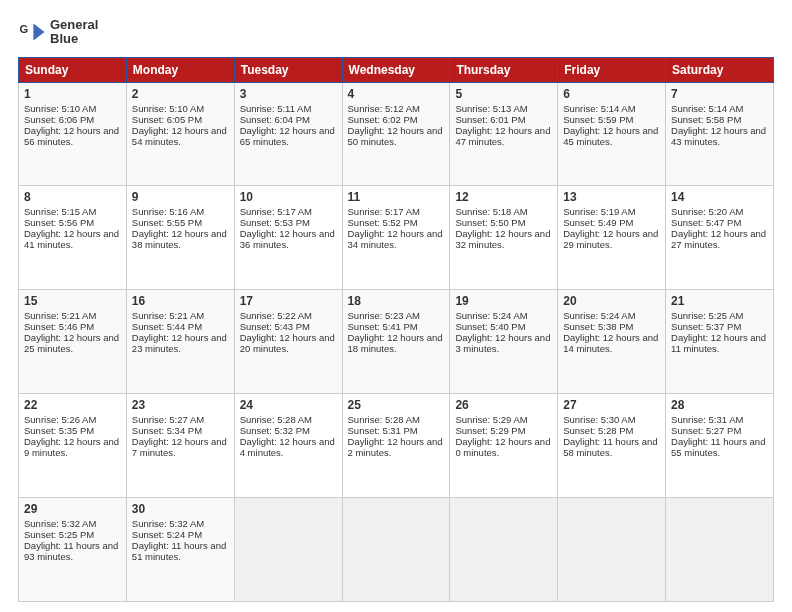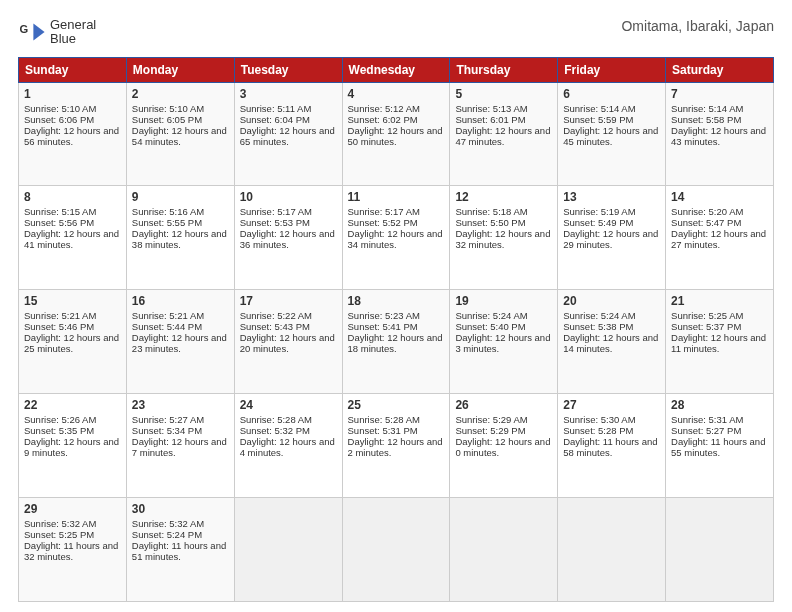--- a/index.html
+++ b/index.html
@@ -25,21 +25,21 @@
     }
     .logo {
       display: flex;
       align-items: center;
       gap: 4px;
     }
     .logo-text {
       display: flex;
       flex-direction: column;
       font-size: 13px;
-      font-weight: normal;
+      font-weight: bold;
       color: #333;
       line-height: 1.1;
     }
     .logo-text span:first-child { color: #333; }
     .logo-icon {
       width: 28px;
       height: 28px;
     }
     .title-block {
       text-align: right;
@@ -100,21 +100,20 @@
       <svg class="logo-icon" viewBox="0 0 40 40">
         <text x="2" y="22" font-size="16" font-weight="bold" fill="#333">G</text>
         <polygon points="22,8 38,20 22,32" fill="#3f6abf"></polygon>
       </svg>
       <div class="logo-text">
         <span>General</span>
         <span>Blue</span>
       </div>
     </div>
     <div class="title-block">
-      <h2>Omitama, Ibaraki, Japan</h2>
     </div>
   </div>
 
   <table class="calendar">
     <thead>
       <tr>
         <th>Sunday</th>
         <th>Monday</th>
         <th>Tuesday</th>
         <th>Wednesday</th>
@@ -298,21 +297,21 @@
         <span>Sunrise: 5:31 AM</span><br>
         <span>Sunset: 5:27 PM</span><br>
         <span>Daylight: 11 hours and 55 minutes.</span>
       </td>
         </tr>
         <tr>
           <td>
         <span class="day-num">29</span>
         <span>Sunrise: 5:32 AM</span><br>
         <span>Sunset: 5:25 PM</span><br>
-        <span>Daylight: 11 hours and 32 minutes.</span>
+        <span>Daylight: 11 hours and 93 minutes.</span>
       </td>
           <td>
         <span class="day-num">30</span>
         <span>Sunrise: 5:32 AM</span><br>
         <span>Sunset: 5:24 PM</span><br>
         <span>Daylight: 11 hours and 51 minutes.</span>
       </td>
           <td class="empty"></td>
           <td class="empty"></td>
           <td class="empty"></td>

